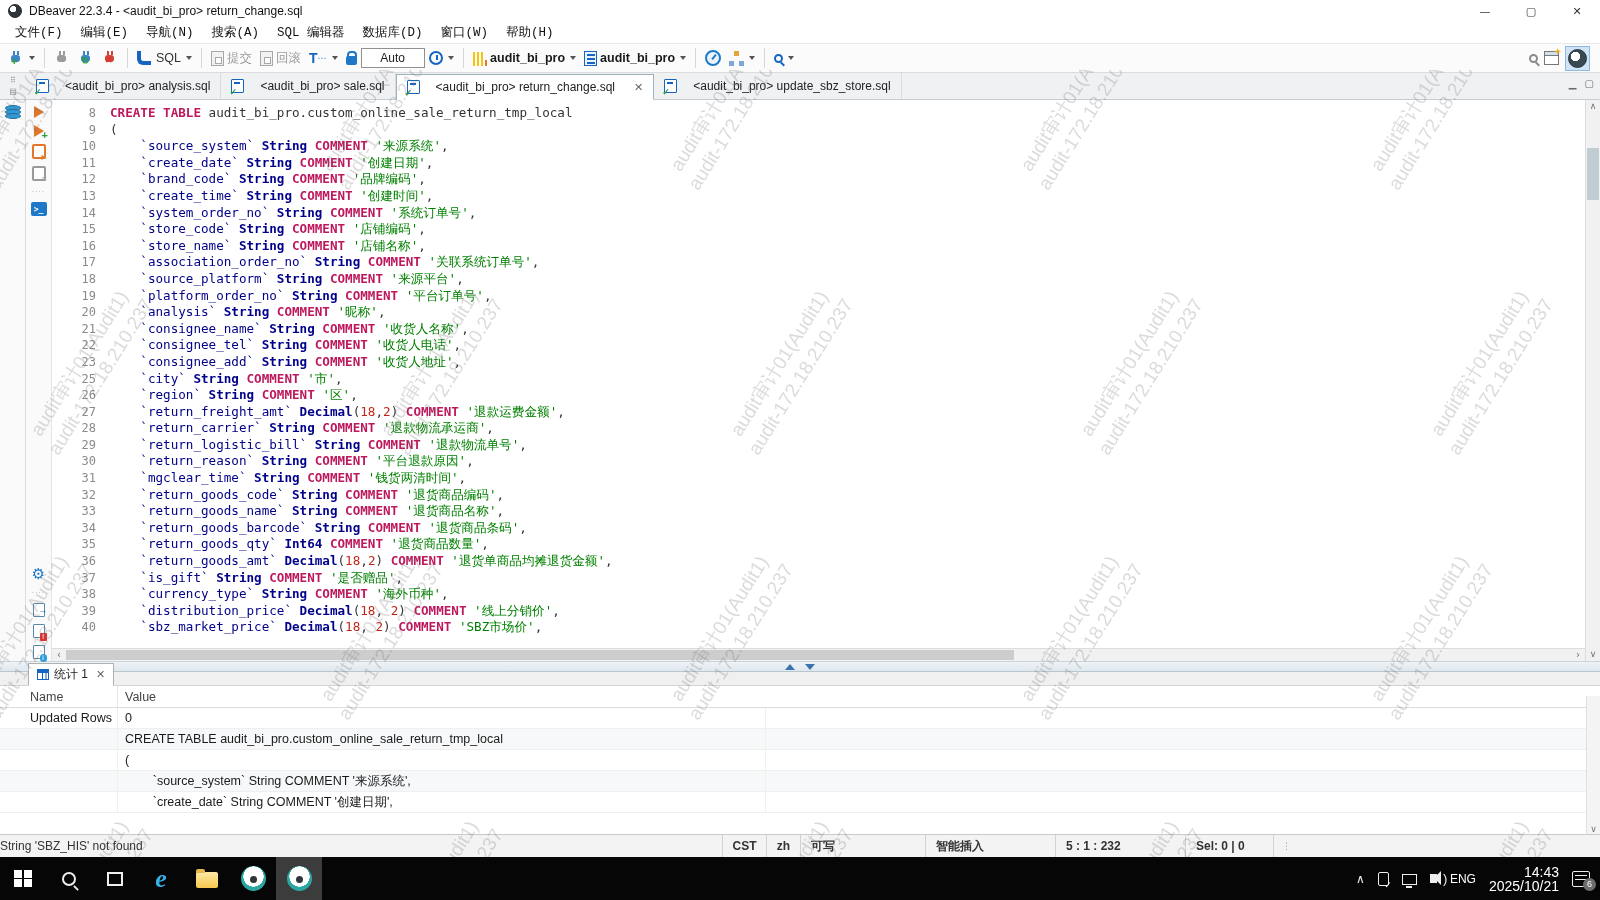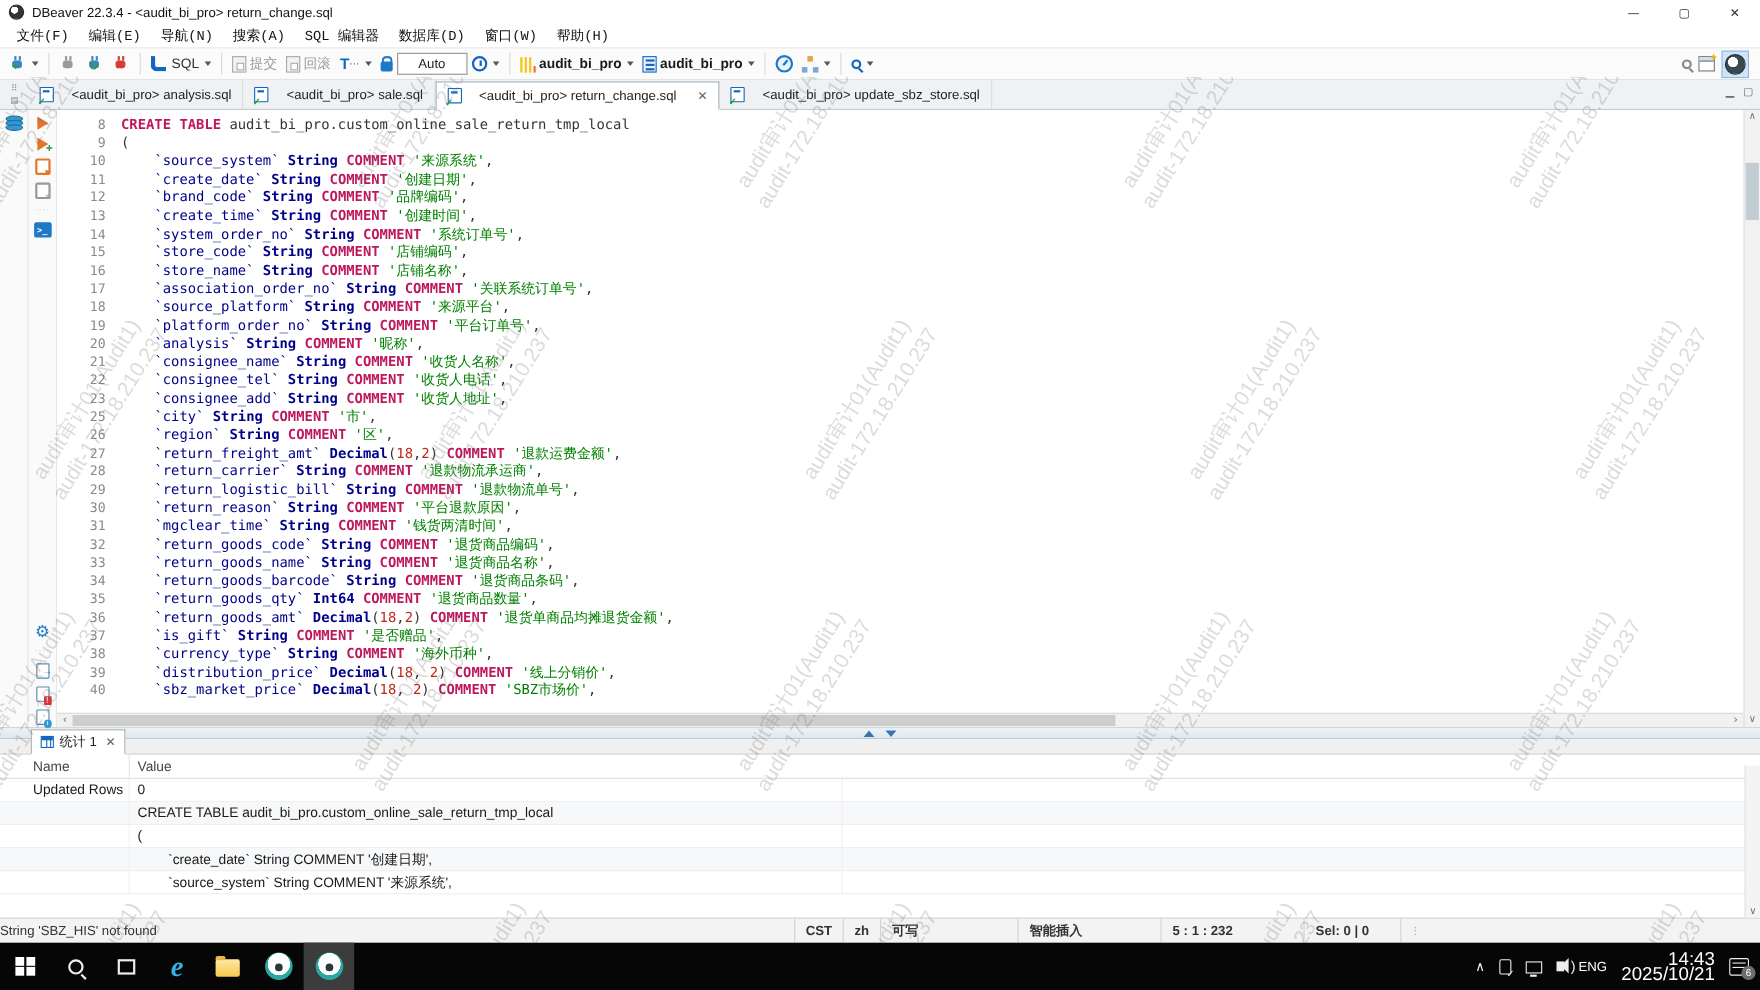--- a/index.html
+++ b/index.html
@@ -160,21 +160,21 @@
   .tray { margin-left:auto; display:flex; align-items:center; gap:13px; padding-right:10px; }
   .chev { color:#eee; font-size:12px; font-family:"DejaVu Sans",sans-serif; }
   .usb { width:11px; height:14px; border:1.5px solid #eee; border-radius:2px; position:relative; }
   .usb:before { content:"✓"; position:absolute; right:-4px; bottom:-5px; font-size:9px; color:#eee; }
   .net { width:15px; height:11px; border:1.5px solid #eee; position:relative; margin-top:2px; }
   .net:after { content:""; position:absolute; left:3px; bottom:-4px; width:6px; height:2px; background:#eee; box-shadow:-2px-2px 0 #eee; }
   .spk { width:7px; height:9px; background:#eee; position:relative; }
   .spk:before { content:""; position:absolute; left:4px; top:-3px; border-top:7px solid transparent; border-bottom:7px solid transparent; border-right:7px solid #eee; }
   .spk:after { content:")"; position:absolute; left:13px; top:-3px; color:#eee; font-size:13px; }
   .lang { font-size:12px; color:#fff; }
-  .clock { text-align:right; font-size:17px; line-height:14px; color:#fff; }
+  .clock { text-align:right; font-size:14px; line-height:14px; color:#fff; }
   .notif { width:18px; height:16px; border:1.5px solid #eee; border-radius:2px; position:relative; background:#060606; }
   .notif:before { content:""; position:absolute; left:2px; top:3px; right:2px; height:1.5px; background:#eee; box-shadow:0 4px 0 #eee; }
   .notif .badge { position:absolute; right:-7px; bottom:-5px; width:13px; height:13px; border-radius:50%; background:#6d6d6d; color:#fff; font-size:9px; display:flex; align-items:center; justify-content:center; }
 
   
   .wm-layer { position:absolute; left:0; right:0; top:70px; height:787px; overflow:hidden; pointer-events:none; z-index:40; }
   .wm { position:absolute; transform:rotate(-58deg); color:rgba(110,110,110,0.25); font-size:19px; line-height:25px; white-space:nowrap; text-align:center; }
 </style>
 </head>
 <body>
@@ -416,25 +416,25 @@
         <div class="stats-row">
           <span class="c1"></span>
           <span class="c2">CREATE TABLE audit_bi_pro.custom_online_sale_return_tmp_local</span>
         </div>
         <div class="stats-row">
           <span class="c1"></span>
           <span class="c2">(</span>
         </div>
         <div class="stats-row">
           <span class="c1"></span>
-          <span class="c2">        `create_date` String COMMENT '创建日期',</span>
+          <span class="c2">        `source_system` String COMMENT '来源系统',</span>
         </div>
         <div class="stats-row">
           <span class="c1"></span>
-          <span class="c2">        `source_system` String COMMENT '来源系统',</span>
+          <span class="c2">        `create_date` String COMMENT '创建日期',</span>
         </div>
       </div>
     <div class="panel-vscroll">
         <span class="arr">∨</span>
       </div>
   </div>
 
   <div class="statusbar">
     <span class="sb-msg">String 'SBZ_HIS' not found</span>
     <span class="sb-seg" style="width:44px">CST</span>

